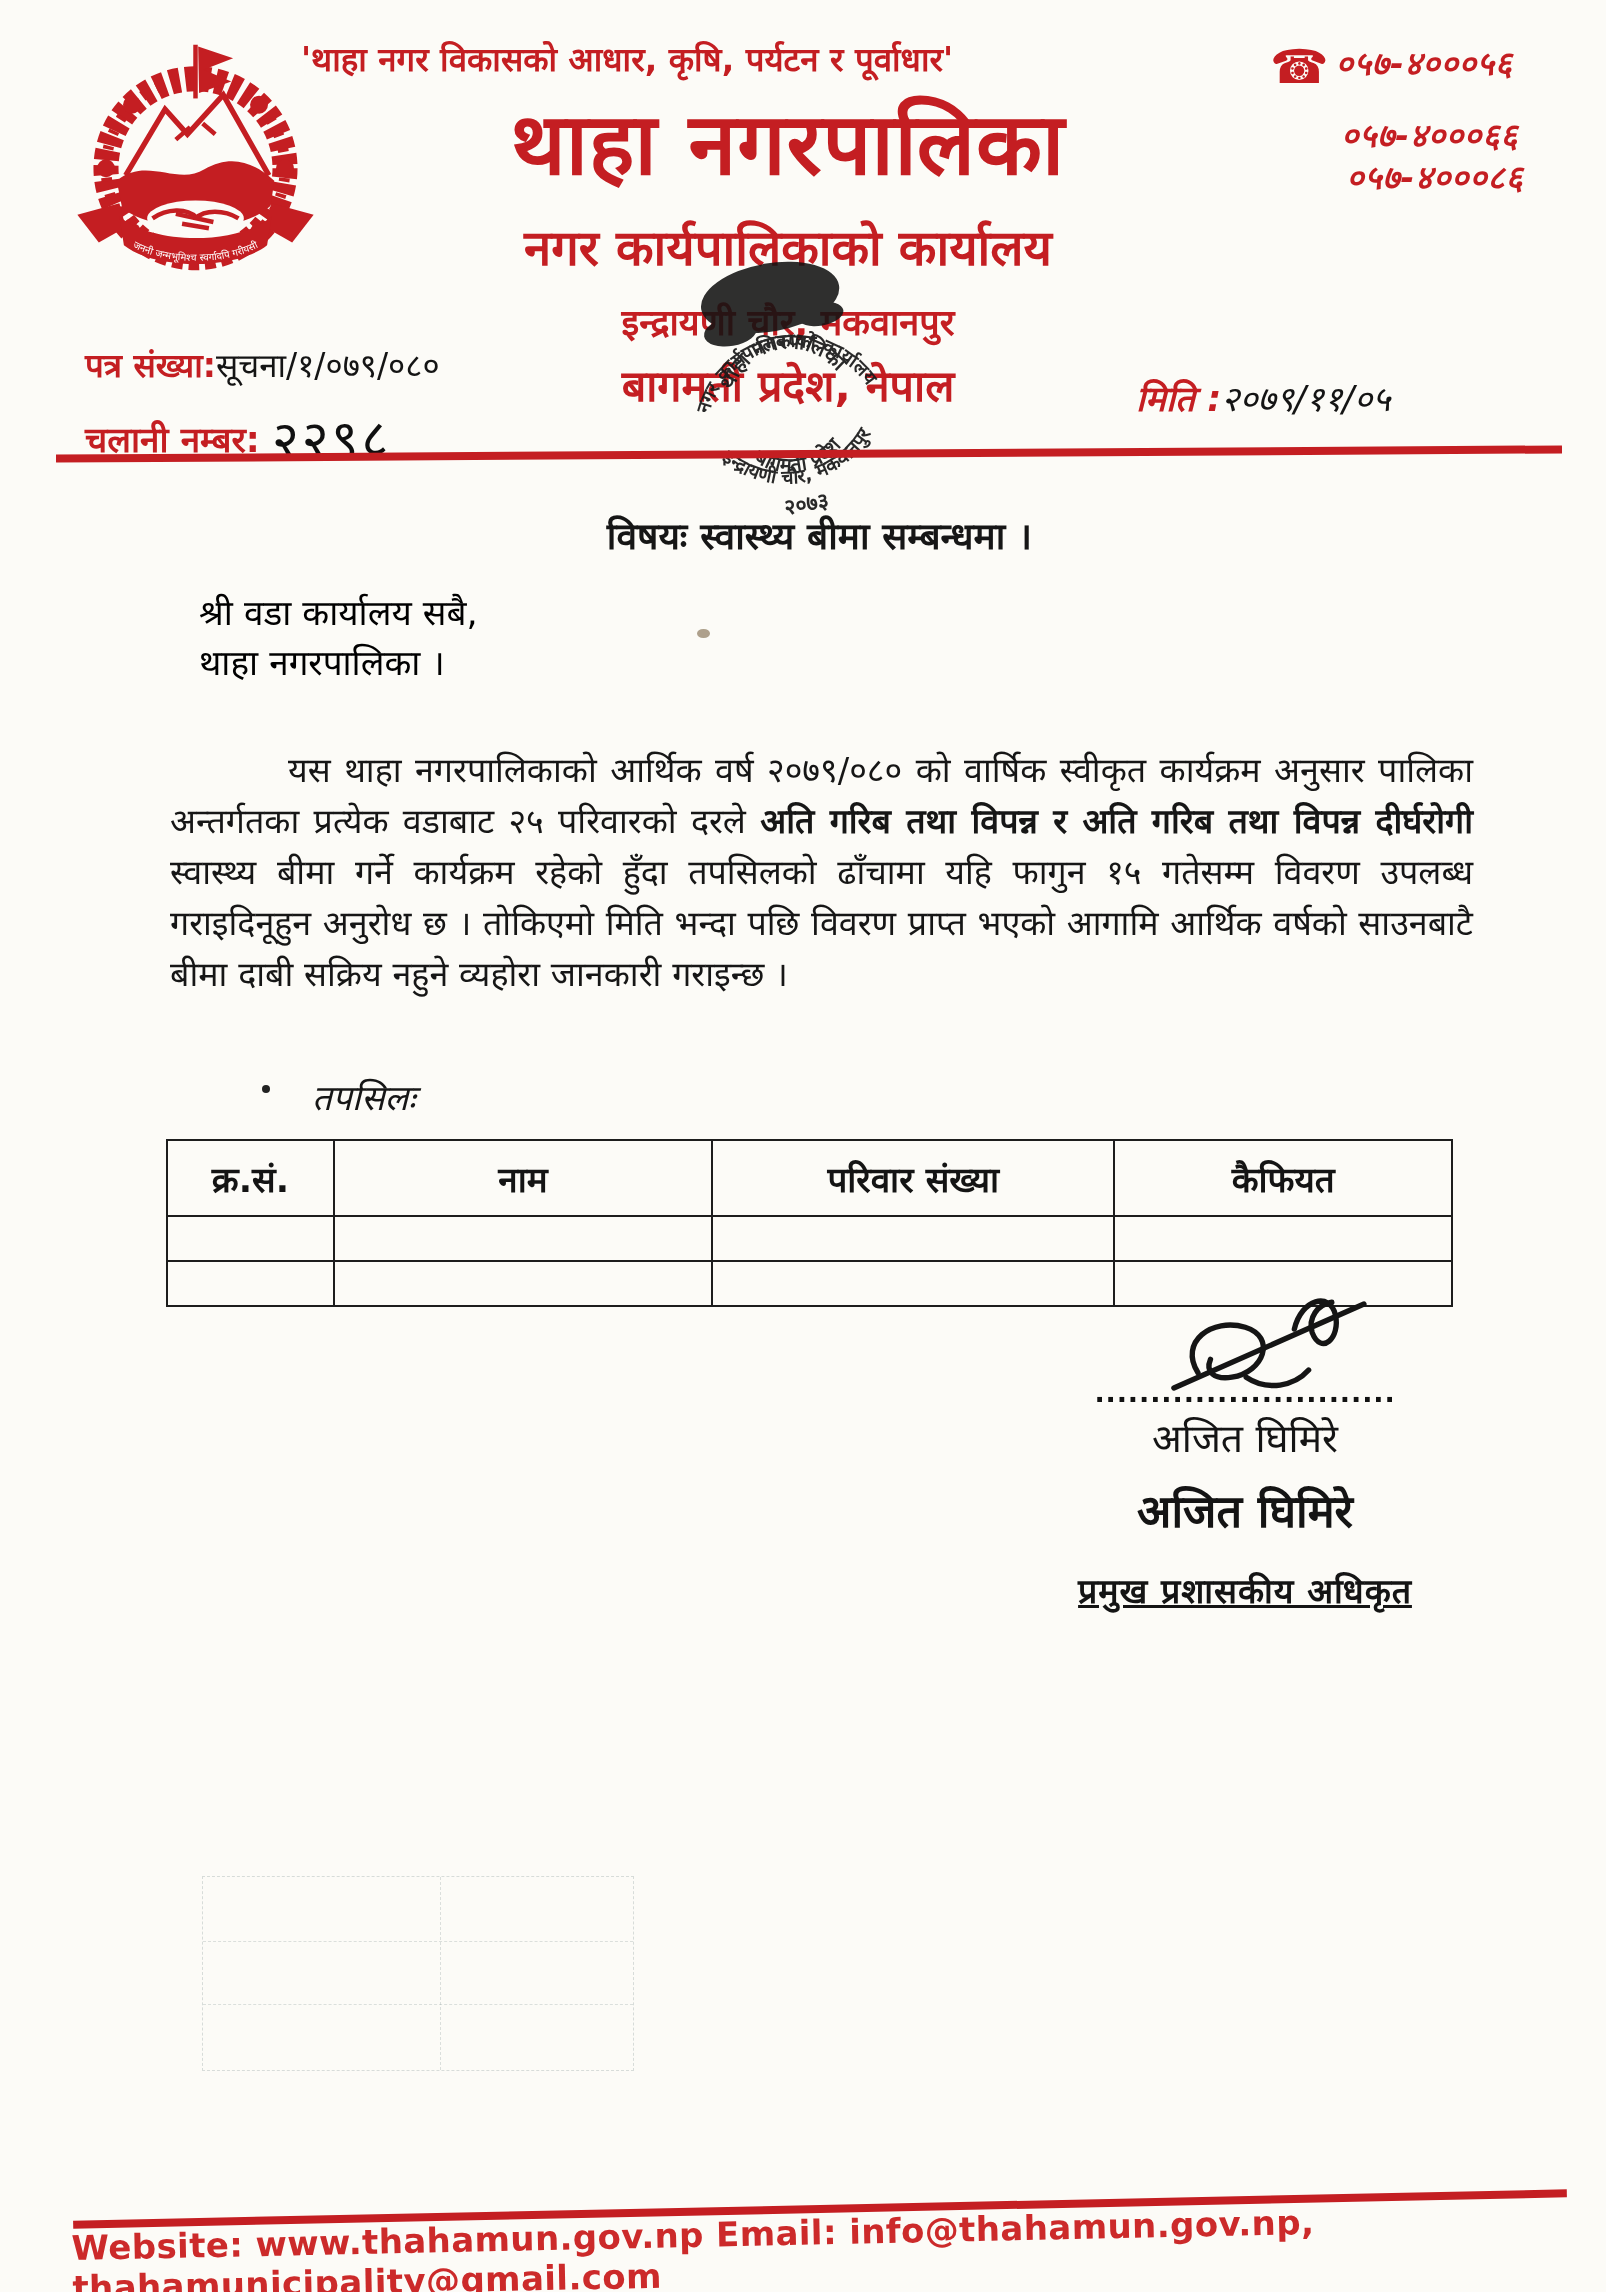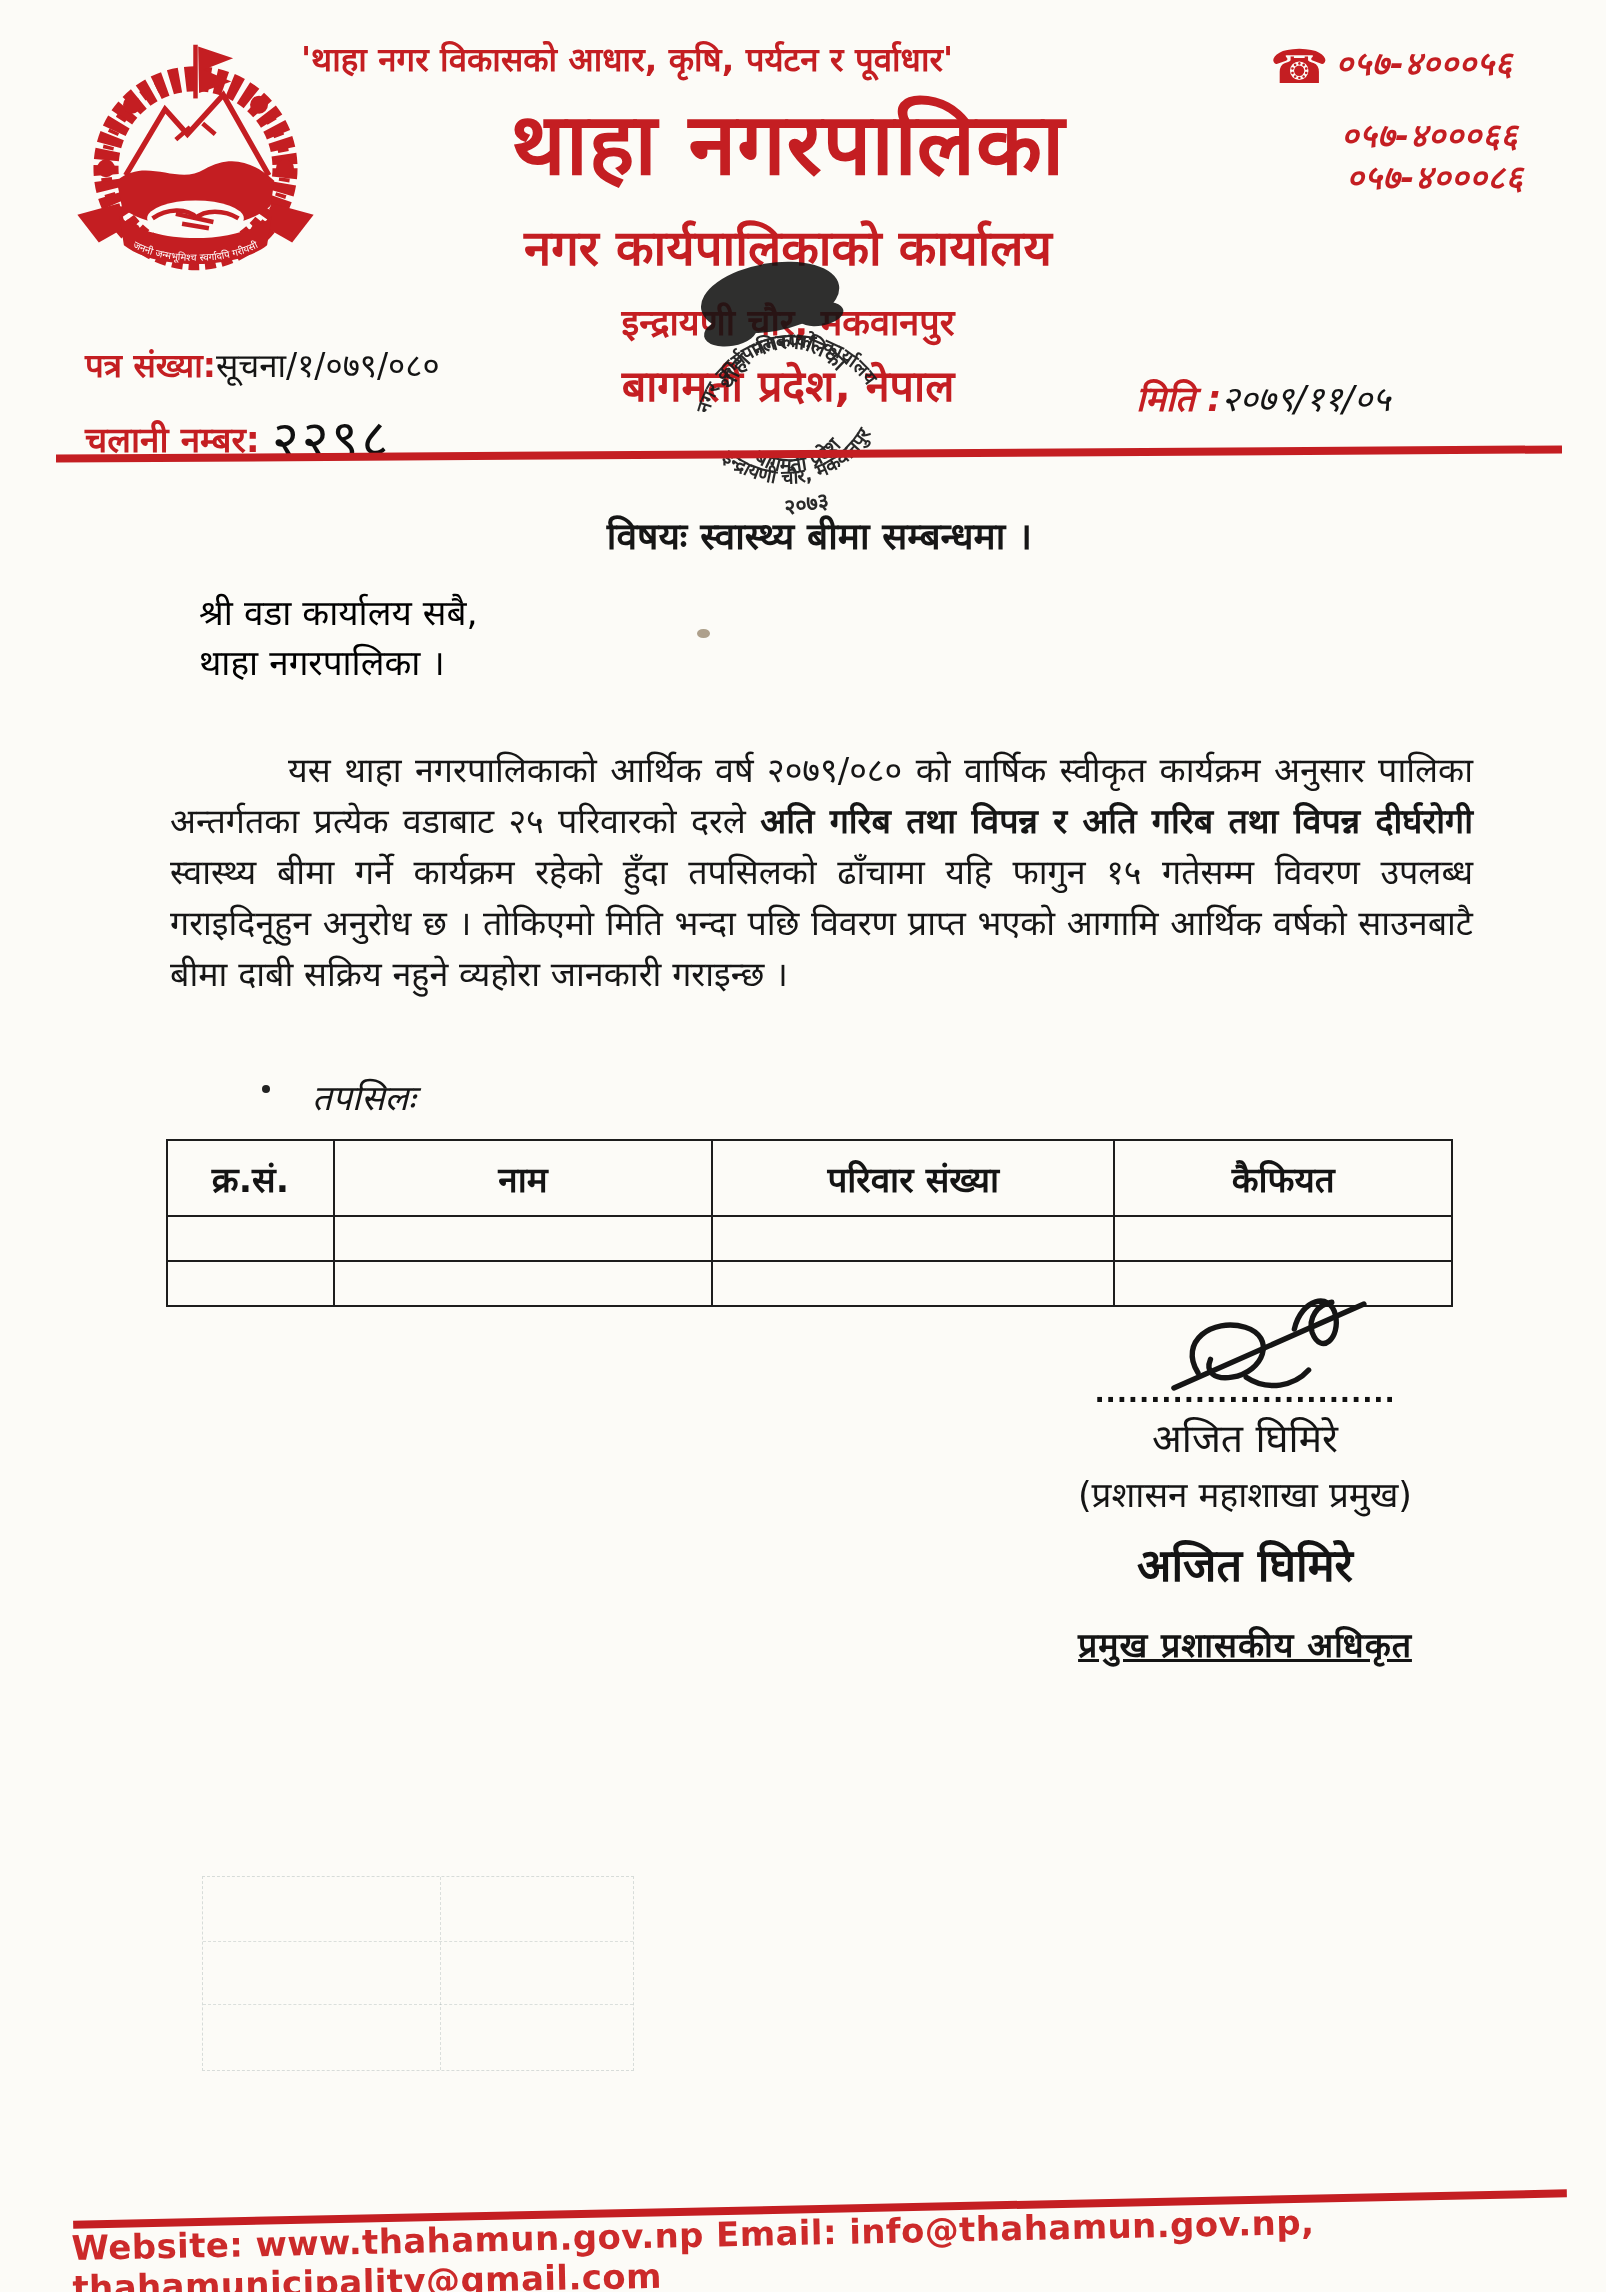--- a/index.html
+++ b/index.html
@@ -214,21 +214,20 @@
     <svg class="sig-svg" width="233" height="116" viewBox="0 0 260 130">
       <g fill="none" stroke="#151515" stroke-width="6" stroke-linecap="round">
         <path d="M 15,112 L 228,18"></path>
         <path d="M 42,95 C 20,60 58,33 95,44 C 130,55 116,94 80,100 C 60,103 50,94 56,80"></path>
         <path d="M 150,46 C 158,12 190,4 196,30 C 202,56 180,76 170,50 C 165,34 176,18 192,16"></path>
         <path d="M 96,100 C 120,116 150,110 166,92"></path>
       </g>
     </svg>
     <div class="sig-dots">...........................</div>
     <div class="sig-name">अजित घिमिरे</div>
-    <div class="sig-role">(प्रशासन महाशाखा प्रमुख)</div>
     <div class="sig-name-stamp">अजित घिमिरे</div>
     <div class="sig-role-stamp">प्रमुख प्रशासकीय अधिकृत</div>
   </div>
 
   <div class="abs ghost">
     <div class="gh1"></div>
       <div class="gh2"></div>
       <div class="gv1"></div>
   </div>
 

